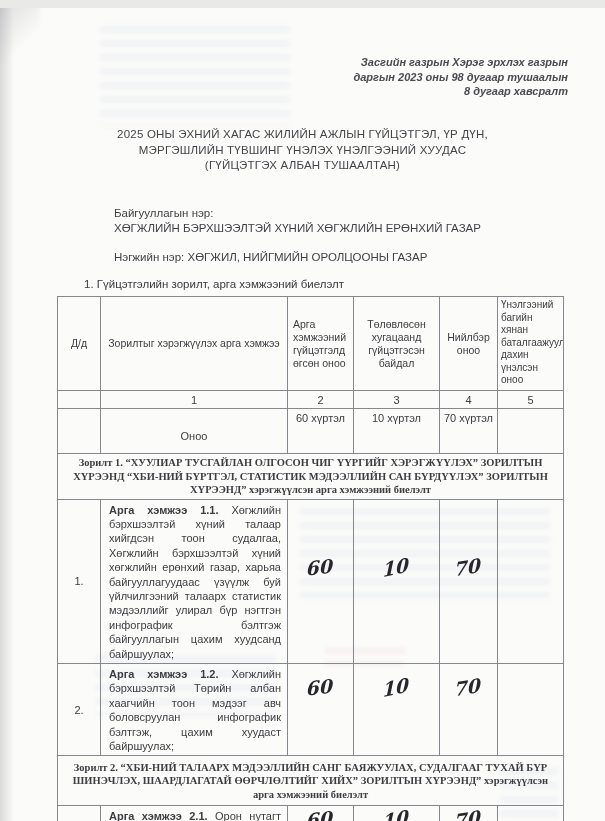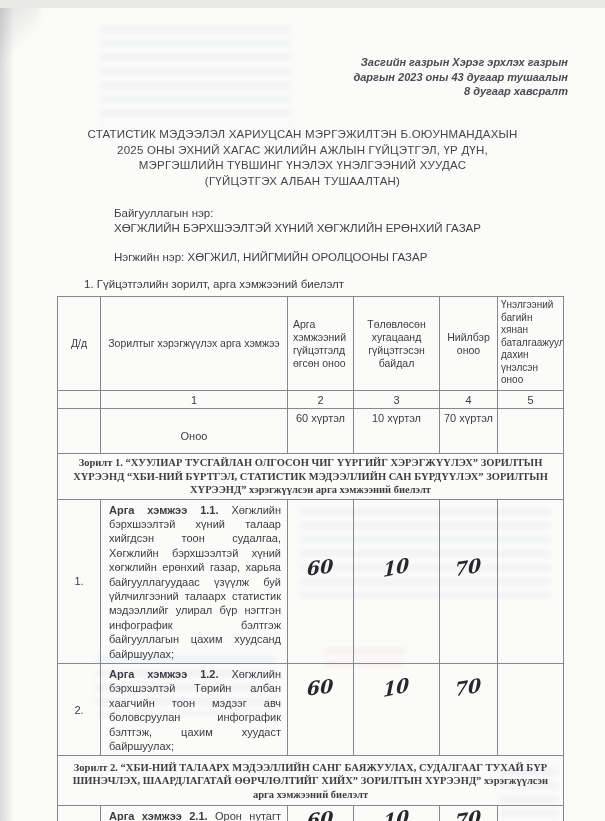--- a/index.html
+++ b/index.html
@@ -130,26 +130,25 @@
   <div class="corner-fold"></div>
 
   <div class="ghost" style="left:100px; top:18px; width:190px; height:100px;"></div>
   <div class="ghost" style="left:300px; top:500px; width:250px; height:90px;"></div>
   <div class="ghost pink" style="left:325px; top:640px; width:80px; height:18px;"></div>
   <div class="ghost" style="left:96px; top:648px; width:180px; height:60px;"></div>
   <div class="ghost" style="left:500px; top:760px; width:58px; height:50px;"></div>
 
   <div class="stamp">
     <div>Засгийн газрын Хэрэг эрхлэх газрын</div>
-    <div>даргын 2023 оны 43 дугаар тушаалын</div>
+    <div>даргын 2023 оны 98 дугаар тушаалын</div>
     <div>8 дугаар хавсралт</div>
   </div>
 
   <div class="doc-title">
-    <div>СТАТИСТИК МЭДЭЭЛЭЛ ХАРИУЦСАН МЭРГЭЖИЛТЭН Б.ОЮУНМАНДАХЫН</div>
     <div>2025 ОНЫ ЭХНИЙ ХАГАС ЖИЛИЙН АЖЛЫН ГҮЙЦЭТГЭЛ, ҮР ДҮН,</div>
     <div>МЭРГЭШЛИЙН ТҮВШИНГ ҮНЭЛЭХ ҮНЭЛГЭЭНИЙ ХУУДАС</div>
     <div>(ГҮЙЦЭТГЭХ АЛБАН ТУШААЛТАН)</div>
   </div>
 
   <div class="org-block">
     <div>Байгууллагын нэр:</div>
     <div>ХӨГЖЛИЙН БЭРХШЭЭЛТЭЙ ХҮНИЙ ХӨГЖЛИЙН ЕРӨНХИЙ ГАЗАР</div>
     <div class="org-unit">Нэгжийн нэр: ХӨГЖИЛ, НИЙГМИЙН ОРОЛЦООНЫ ГАЗАР</div>
   </div>

